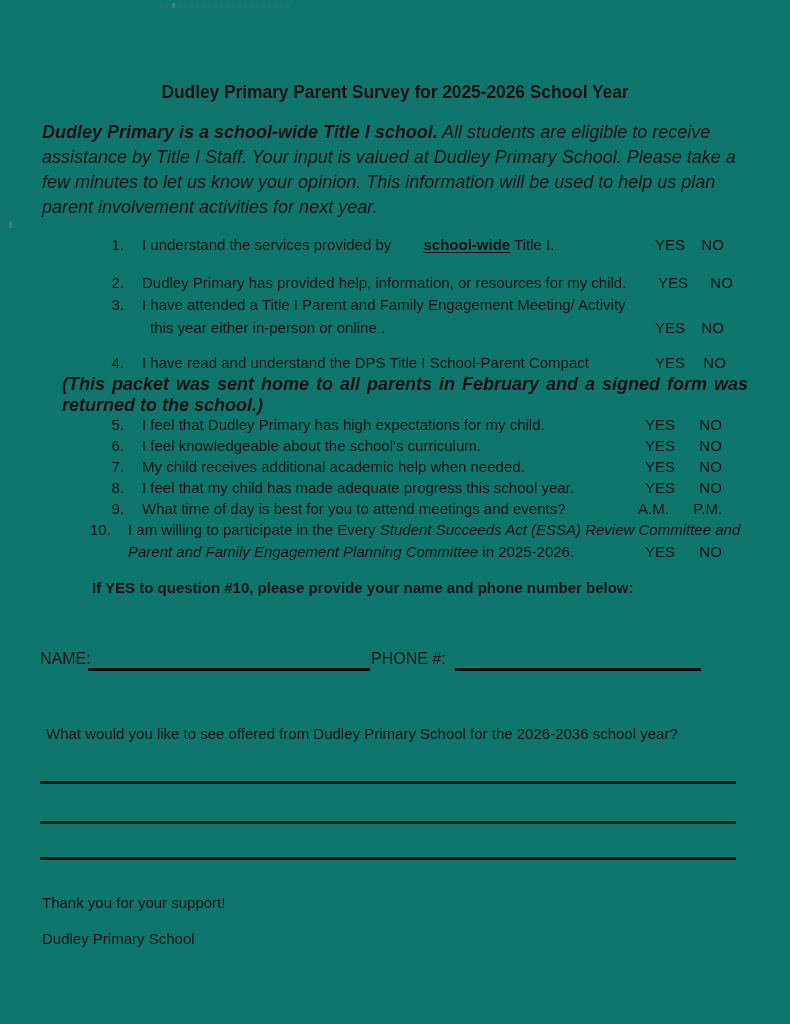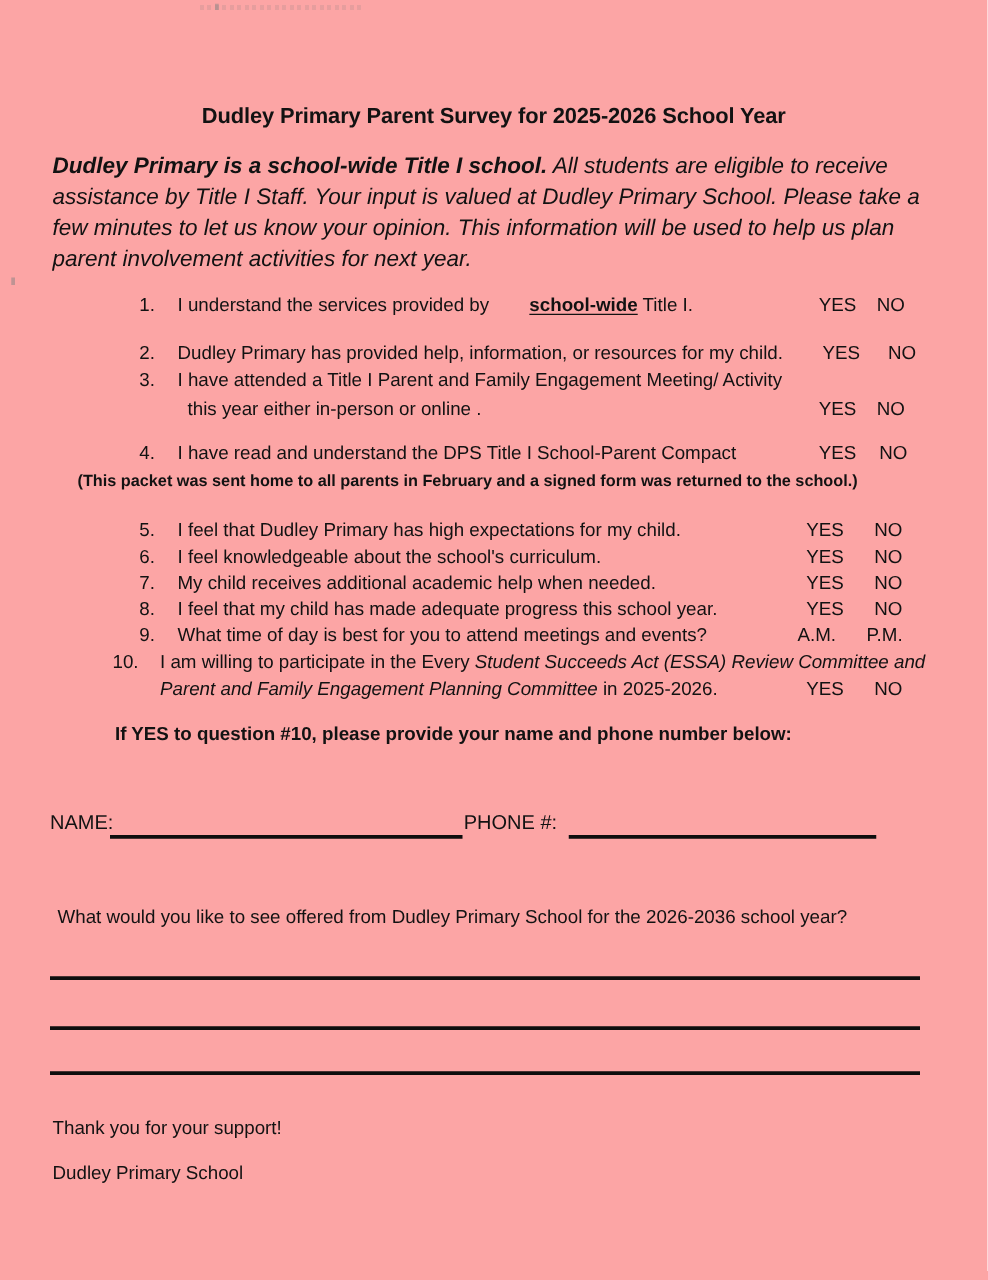--- a/index.html
+++ b/index.html
@@ -12,21 +12,21 @@
     height: 1024px;
     position: relative;
     font-family: "Liberation Sans", sans-serif;
     color: #121212;
     overflow: hidden;
   }
 
   .page {
     position: absolute;
     inset: 0;
-    background: #fca5a5;
+    background: #0f766e;
   }
 
   
   .scan-artifact {
     position: absolute;
     top: 4px;
     left: 160px;
     width: 130px;
     height: 4px;
     background: repeating-linear-gradient(
@@ -115,22 +115,23 @@
   .q .ans {
     position: absolute;
     white-space: nowrap;
   }
   .q .ans .no { }
   .und-bold { font-weight: bold; text-decoration: underline; text-underline-offset: 2px; margin-left: 28px; }
   .ital { font-style: italic; }
 
   .note {
     position: absolute;
-    font-size: 13px;
-    font-weight: bold;
+    font-size: 18px;
+    font-weight: bold;
+    font-style: italic;
     line-height: 21px;
     text-align: justify;
   }
 
   .yes-head {
     position: absolute;
     font-size: 15px;
     font-weight: bold;
   }
 

